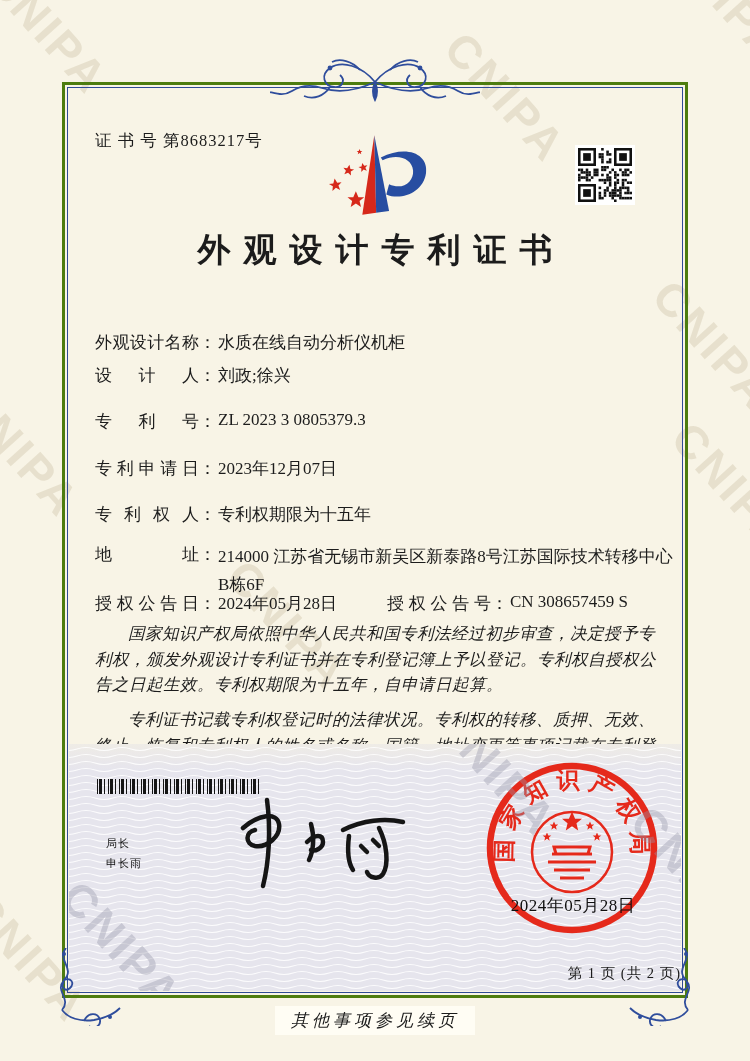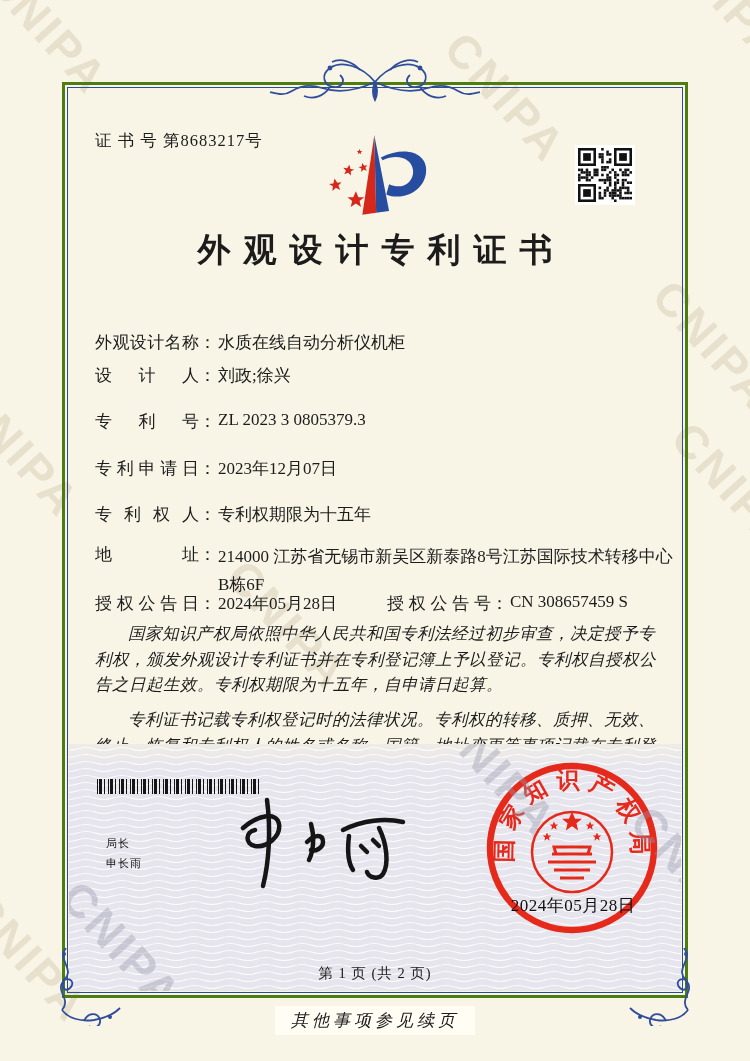--- a/index.html
+++ b/index.html
@@ -46,21 +46,21 @@
   .zone svg.waves{position:absolute;inset:0;}
   .barcode{position:absolute;left:28px;top:35px;width:163px;height:15px;
     background:repeating-linear-gradient(90deg,#151515 0 1.5px,transparent 1.5px 2.5px,
       #151515 2.5px 5.5px,transparent 5.5px 7px,#151515 7px 8px,transparent 8px 11px);}
   .sig-label{position:absolute;left:37px;font-size:11px;letter-spacing:1px;
     font-family:Liberation Serif, serif;color:#111;text-align:right;}
   .signature{position:absolute;left:146px;top:46px;width:214px;height:104px;}
   .seal{position:absolute;left:415px;top:16px;width:176px;height:176px;}
   .seal-date{position:absolute;left:418px;top:150px;width:172px;text-align:center;
     font-size:17px;color:#101010;letter-spacing:.5px;}
-  .page-ind{position:absolute;left:0;right:0;top:220px;text-align:center;font-size:14.5px;
+  .page-ind{position:absolute;left:0;right:0;top:220px;text-align:right;font-size:14.5px;
     letter-spacing:1px;}
   
   .footer-note{position:absolute;left:50%;top:1006px;transform:translateX(-50%);
     z-index:2;font-size:17px;font-style:italic;letter-spacing:4px;
     background:rgba(255,253,244,.95);padding:3px 16px;white-space:nowrap;}
   .ornament-top{position:absolute;left:270px;top:56px;z-index:3;}
   .ornament-bl{position:absolute;left:50px;top:948px;z-index:3;}
   .ornament-br{position:absolute;left:628px;top:948px;z-index:3;transform:scaleX(-1);}
 </style>
 </head>

